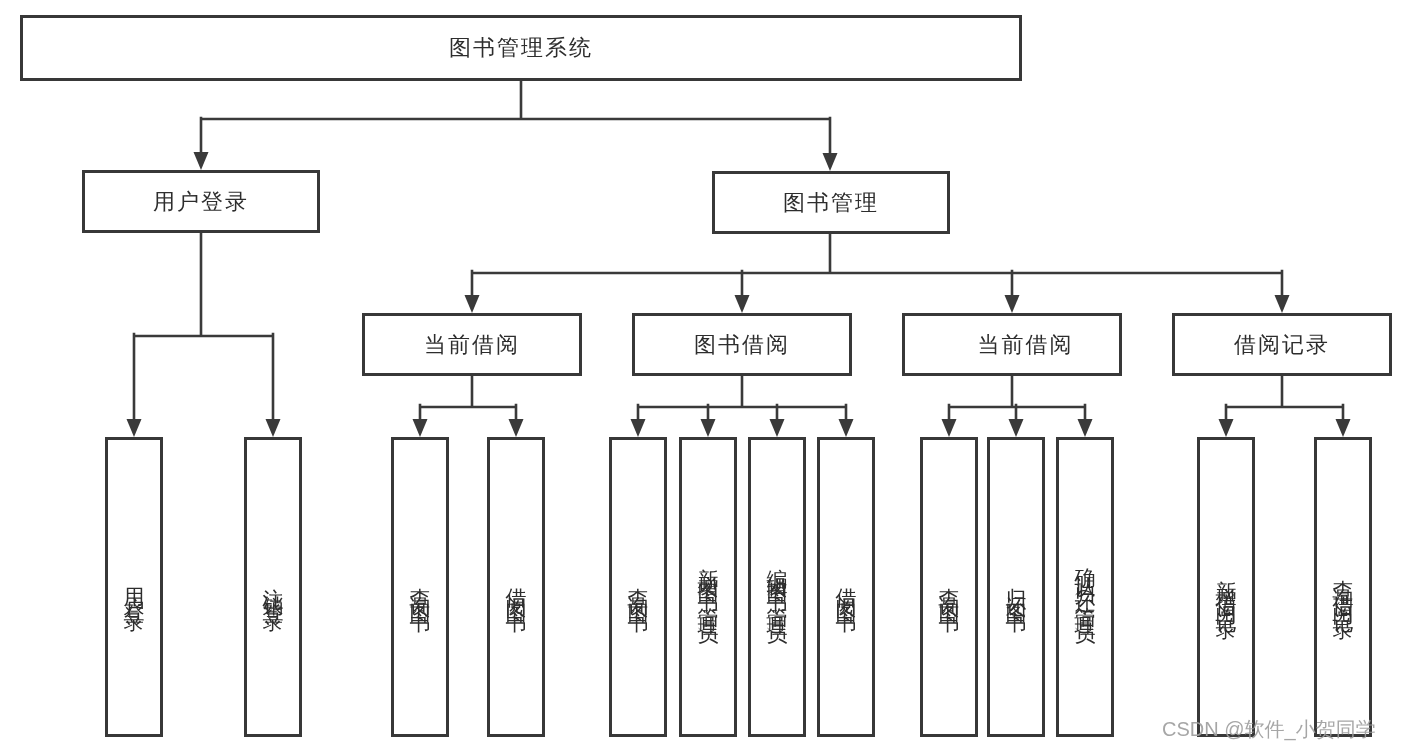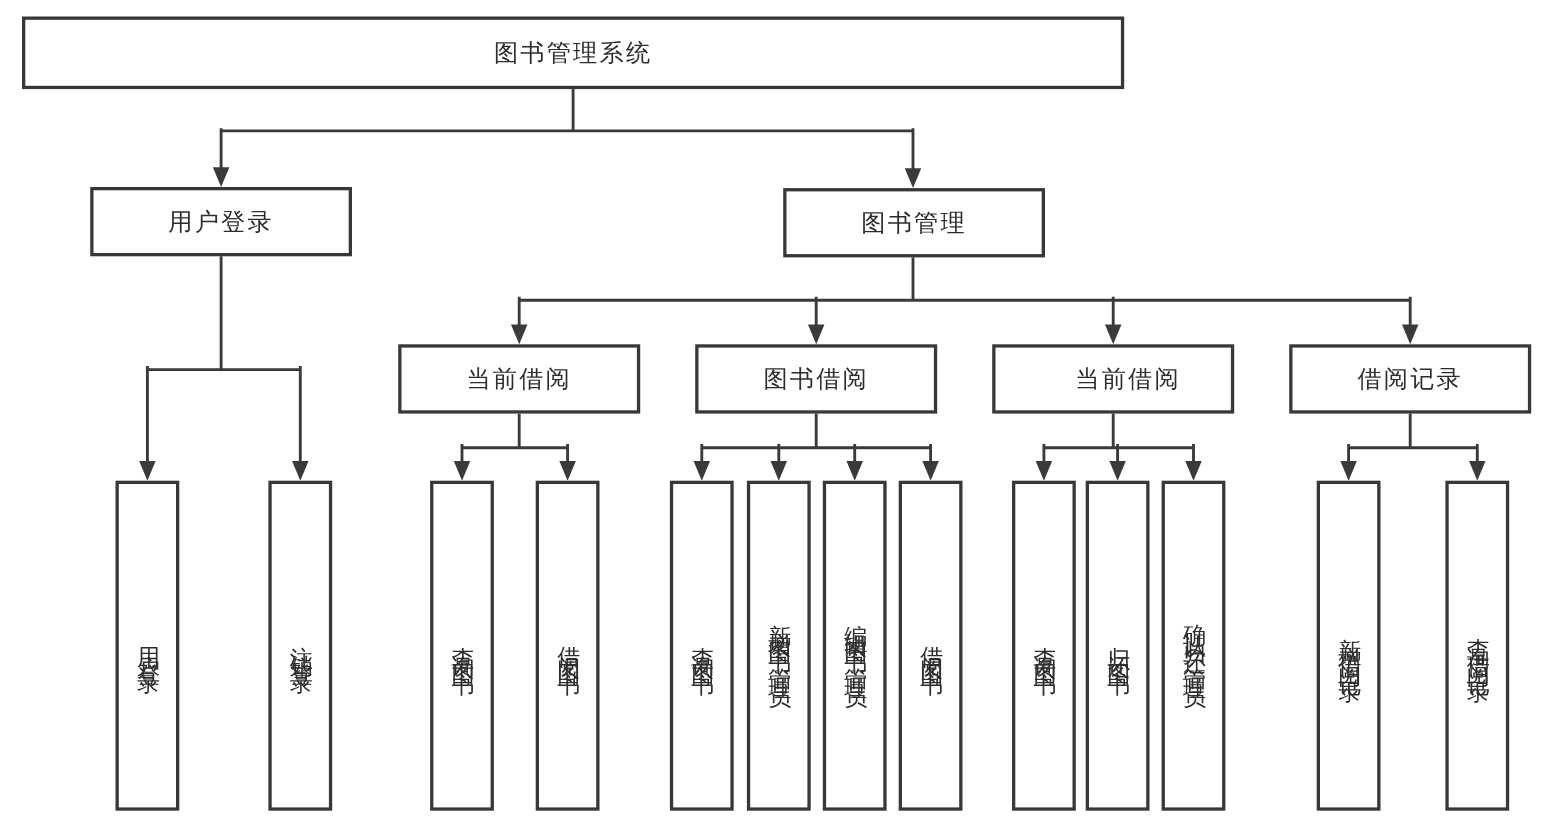--- a/index.html
+++ b/index.html
@@ -181,14 +181,15 @@
     <span class="v-label">确认归还（管理员）</span>
   </div>
 
   <div class="box leaf lf-11">
     <span class="v-label">新增借阅记录</span>
   </div>
   <div class="box leaf lf-12">
     <span class="v-label">查询借阅记录</span>
   </div>
 
+  <div class="watermark">CSDN @软件_小贺同学</div>
 
 </div>
 
 </body></html>

